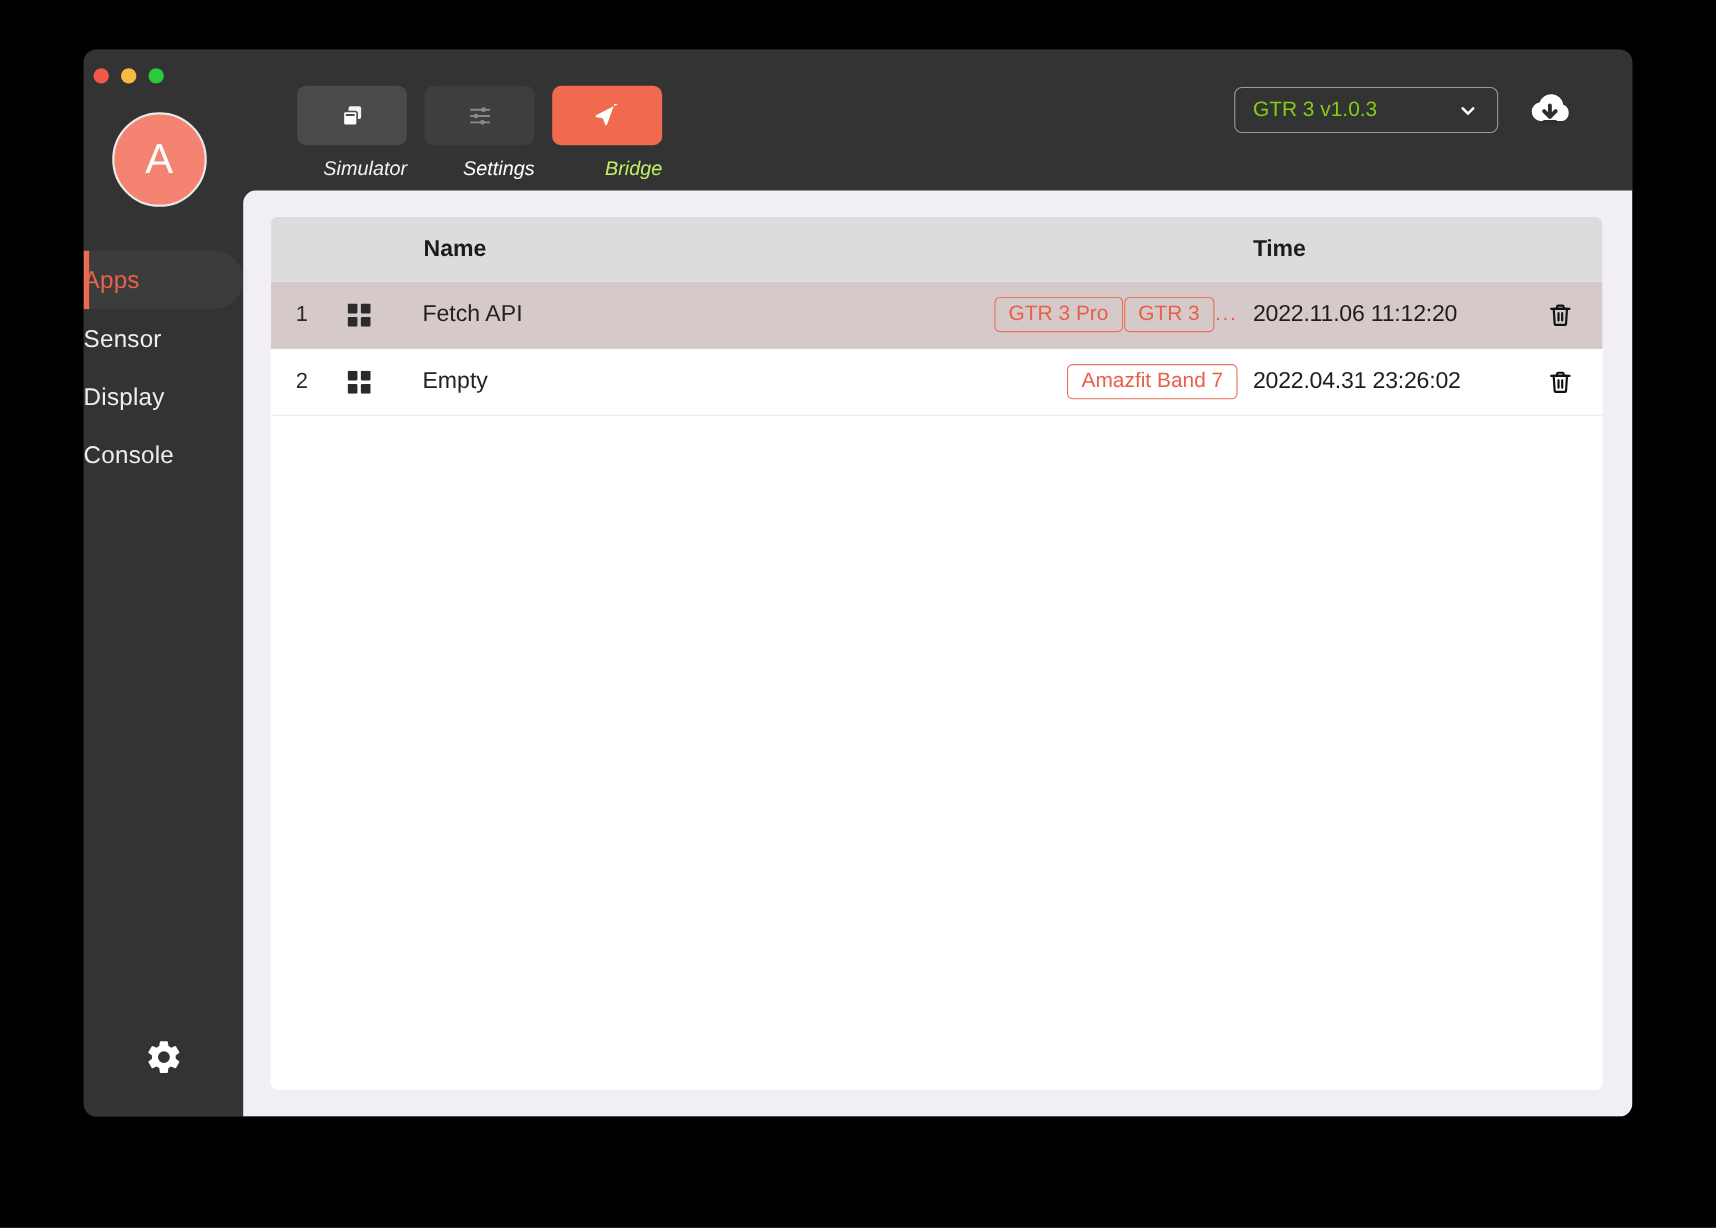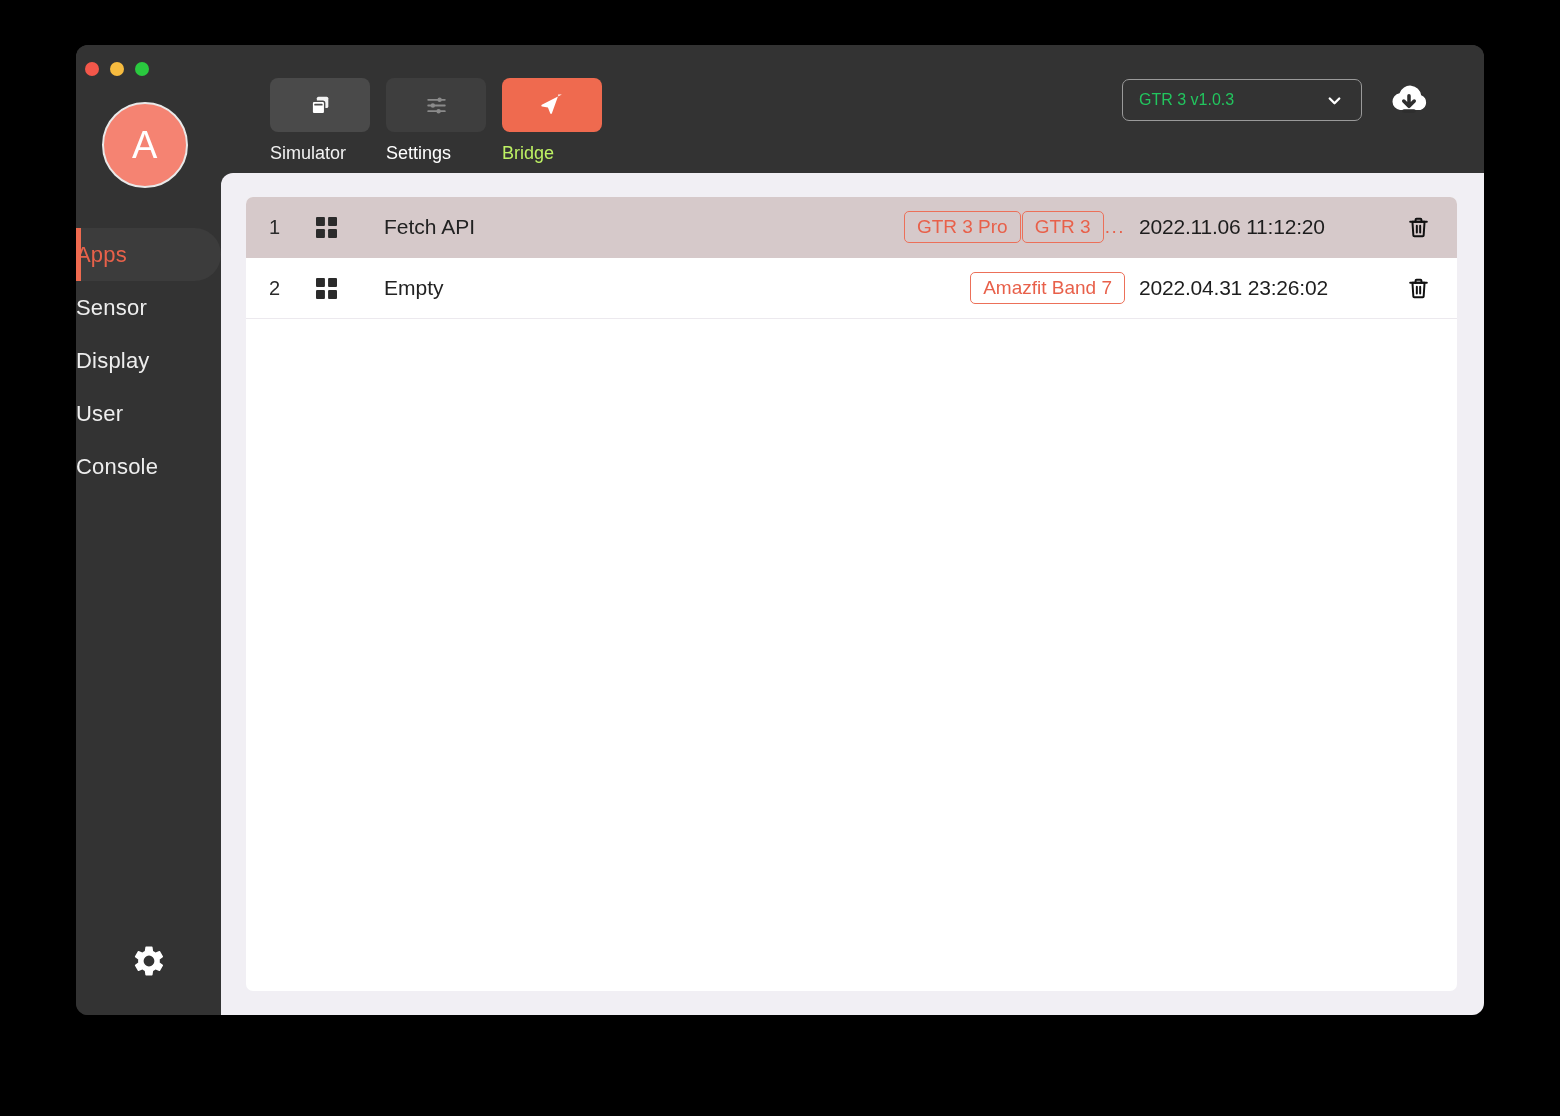--- a/index.html
+++ b/index.html
@@ -125,22 +125,23 @@
     position: absolute;
     left: 49px;
     top: 33px;
     display: flex;
     gap: 16px;
   }
   .tool {
     width: 100px;
     display: flex;
     flex-direction: column;
-    align-items: flex-start;
+    align-items: flex-end;
     cursor: pointer;
+    font-style: italic;
   }
   .tool .tool-tile {
     width: 100px;
     height: 54px;
     border-radius: 8px;
     background: #4a4a4a;
     display: flex;
     align-items: center;
     justify-content: center;
     box-sizing: border-box;
@@ -165,22 +166,22 @@
     border-radius: 7px;
     background: #333333;
     display: flex;
     align-items: center;
     box-sizing: border-box;
     cursor: pointer;
   }
   #device-select .dev-text {
     flex: 1 1 auto;
     padding-left: 16px;
-    color: #22c55e;
-    font-size: 16px;
+    color: #84cc16;
+    font-size: 19px;
     white-space: nowrap;
     overflow: hidden;
   }
   #device-select .dev-chevron {
     flex: 0 0 auto;
     padding-right: 17px;
     display: flex;
     align-items: center;
   }
 
@@ -283,23 +284,20 @@
 
     <div id="nav">
       <div class="nav-item active">
         <span>Apps</span>
       </div>
       <div class="nav-item">
         <span>Sensor</span>
       </div>
       <div class="nav-item">
         <span>Display</span>
-      </div>
-      <div class="nav-item">
-        <span>User</span>
       </div>
       <div class="nav-item">
         <span>Console</span>
       </div>
     </div>
 
     <div id="sidebar-footer">
       <div id="gear-button">
         <svg viewBox="0 0 24 24" width="36" height="36" fill="#ffffff" aria-hidden="true">
           <path d="M19.14 12.94a7.07 7.07 0 0 0 0-1.88l2.03-1.58a.5.5 0 0 0 .12-.64l-1.92-3.32a.5.5 0 0 0-.6-.22l-2.39.96a7.2 7.2 0 0 0-1.63-.94l-.36-2.54a.5.5 0 0 0-.5-.42h-3.84a.5.5 0 0 0-.5.42l-.36 2.54c-.58.24-1.12.56-1.63.94l-2.39-.96a.5.5 0 0 0-.6.22L2.65 8.84a.5.5 0 0 0 .12.64l2.03 1.58a7.07 7.07 0 0 0 0 1.88l-2.03 1.58a.5.5 0 0 0-.12.64l1.92 3.32c.13.22.38.31.6.22l2.39-.96c.51.38 1.05.7 1.63.94l.36 2.54c.04.24.25.42.5.42h3.84c.25 0 .46-.18.5-.42l.36-2.54c.58-.24 1.12-.56 1.63-.94l2.39.96c.22.09.47 0 .6-.22l1.92-3.32a.5.5 0 0 0-.12-.64l-2.03-1.58zM12 15.6A3.6 3.6 0 1 1 12 8.4a3.6 3.6 0 0 1 0 7.2z"></path>
@@ -365,20 +363,28 @@
           <path d="M20.2 8.2A6.6 6.6 0 0 0 7.4 7a5 5 0 0 0 .3 9.9h12.1a4.6 4.6 0 0 0 .4-8.7z" fill="#ffffff"></path>
           <path d="M13 8.5v6.2m0 0 3.1-3.1M13 14.7l-3.1-3.1" stroke="#2e2e2e" stroke-width="2.1" fill="none" stroke-linecap="round" stroke-linejoin="round"></path>
           <rect x="9" y="16.4" width="8" height="2.1" rx="1" fill="#2e2e2e"></rect>
         </svg>
       </div>
     </div>
 
     <div id="content-panel">
       <div id="card">
 
+        <div id="table-head">
+          <div class="c-index"></div>
+          <div class="c-icon"></div>
+          <div class="c-name">Name</div>
+          <div class="c-tags"></div>
+          <div class="c-time">Time</div>
+          <div class="c-del"></div>
+        </div>
 
         <div id="table-body">
 
           <div class="row selected">
             <div class="c-index">1</div>
             <div class="c-icon">
               <svg class="grid-icon" viewBox="0 0 20 20" width="21" height="21" fill="#2b2b2b" aria-hidden="true">
                 <rect x="0" y="0" width="8.5" height="8.5" rx="1"></rect>
                 <rect x="11.5" y="0" width="8.5" height="8.5" rx="1"></rect>
                 <rect x="0" y="11.5" width="8.5" height="8.5" rx="1"></rect>

